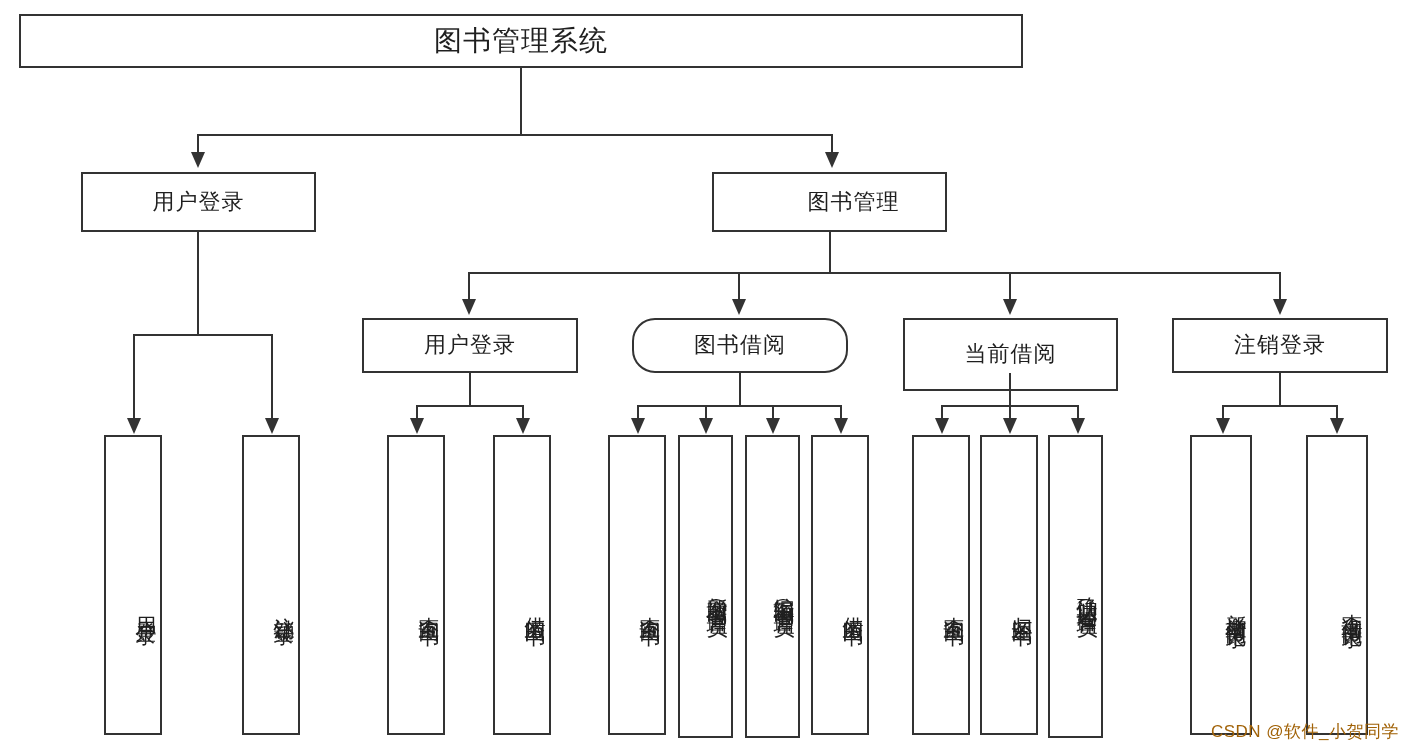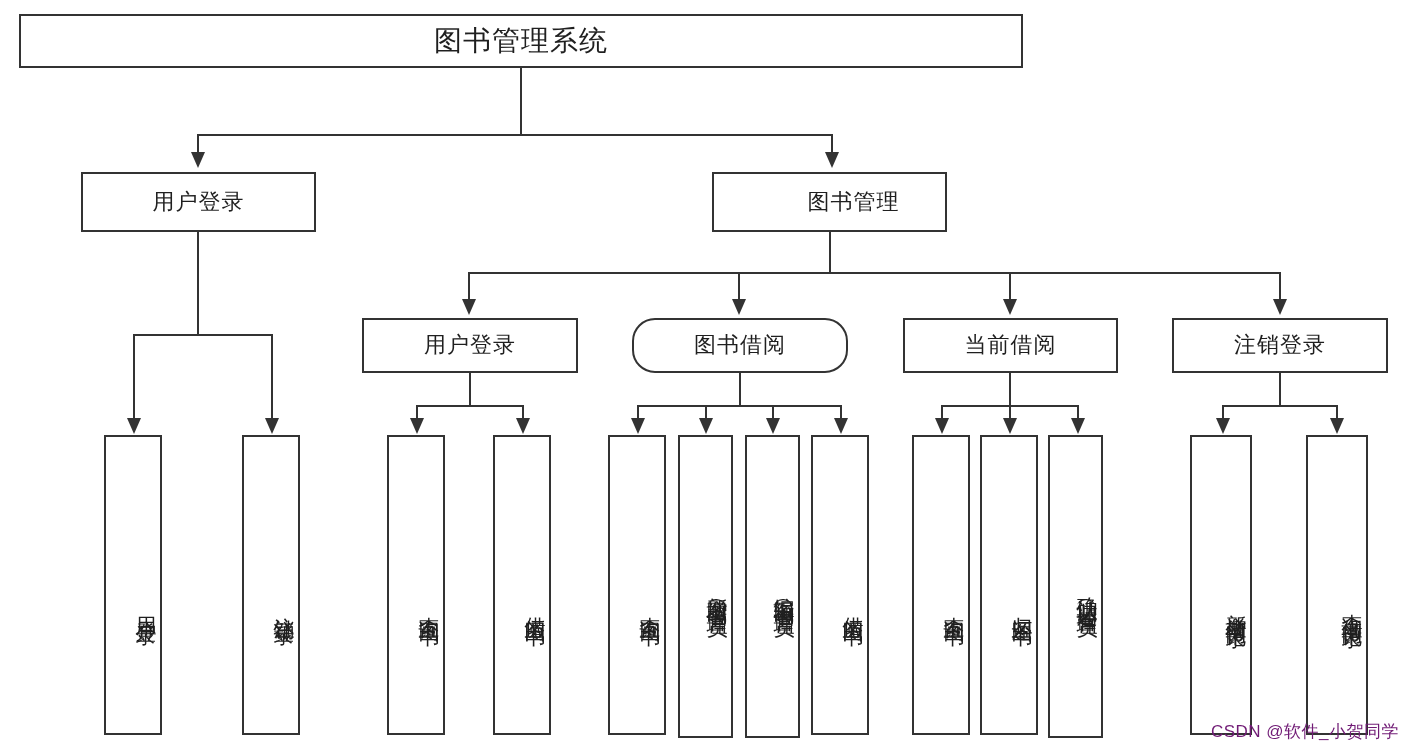--- a/index.html
+++ b/index.html
@@ -66,21 +66,21 @@
     border-right: 7px solid transparent;
     border-top: 16px solid #333333;
   }
 
   
   #watermark {
     position: absolute;
     right: 6px;
     bottom: 4px;
     font-size: 17px;
-    color: #701a75;
+    color: #a16207;
     white-space: nowrap;
     letter-spacing: 0.5px;
   }
 </style>
 </head>
 <body>
 
 <div id="canvas">
 
   <div class="node horiz root" style="left:19px; top:14px; width:1004px; height:54px;">图书管理系统</div>
@@ -113,21 +113,21 @@
   <div class="ln vln" style="left:1279px; top:272px; height:28px;"></div>
   <div class="arrow" style="left:462px; top:299px;"></div>
   <div class="arrow" style="left:732px; top:299px;"></div>
   <div class="arrow" style="left:1003px; top:299px;"></div>
   <div class="arrow" style="left:1273px; top:299px;"></div>
 
   <div class="node horiz" style="left:362px; top:318px; width:216px; height:55px;">用户登录</div>
 
   <div class="node horiz" style="left:632px; top:318px; width:216px; height:55px;border-radius:23px;">图书借阅</div>
 
-  <div class="node horiz" style="left:903px; top:318px; width:215px; height:55px;">当前借阅</div>
+  <div class="node horiz" style="left:903px; top:318px; width:215px; height:73px;">当前借阅</div>
 
   <div class="node horiz" style="left:1172px; top:318px; width:216px; height:55px;">注销登录</div>
 
   <div class="ln vln" style="left:469px; top:373px; height:34px;"></div>
   <div class="ln hln" style="left:416px; top:405px; width:108px;"></div>
   <div class="ln vln" style="left:416px; top:405px; height:14px;"></div>
   <div class="ln vln" style="left:522px; top:405px; height:14px;"></div>
   <div class="arrow" style="left:410px; top:418px;"></div>
   <div class="arrow" style="left:516px; top:418px;"></div>
 

